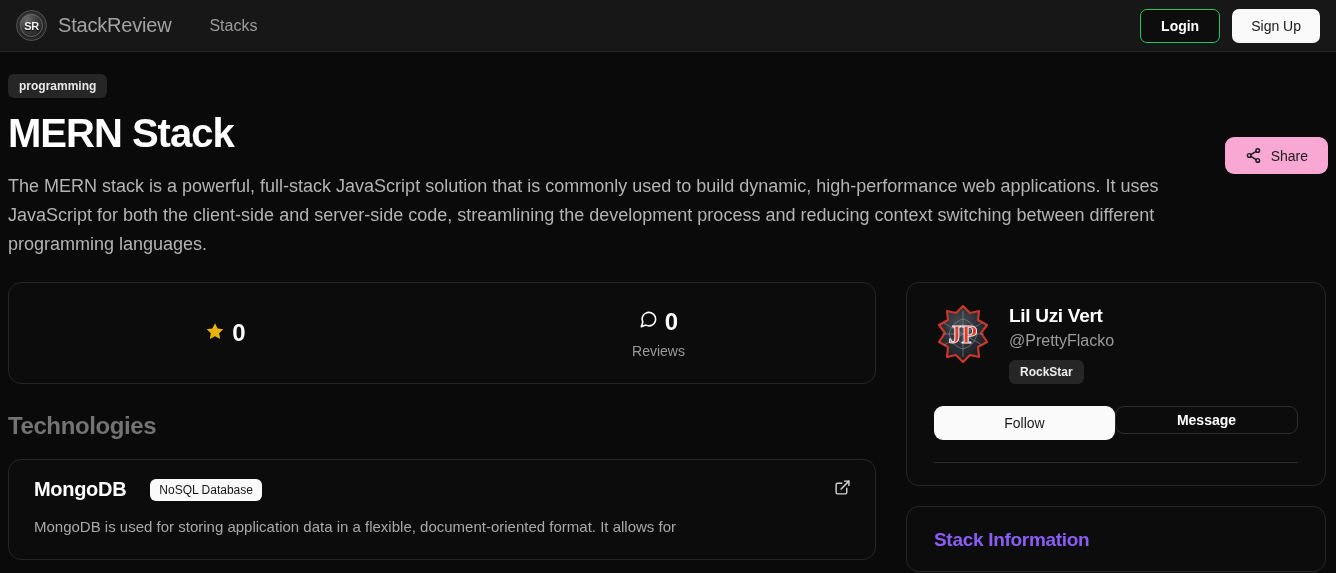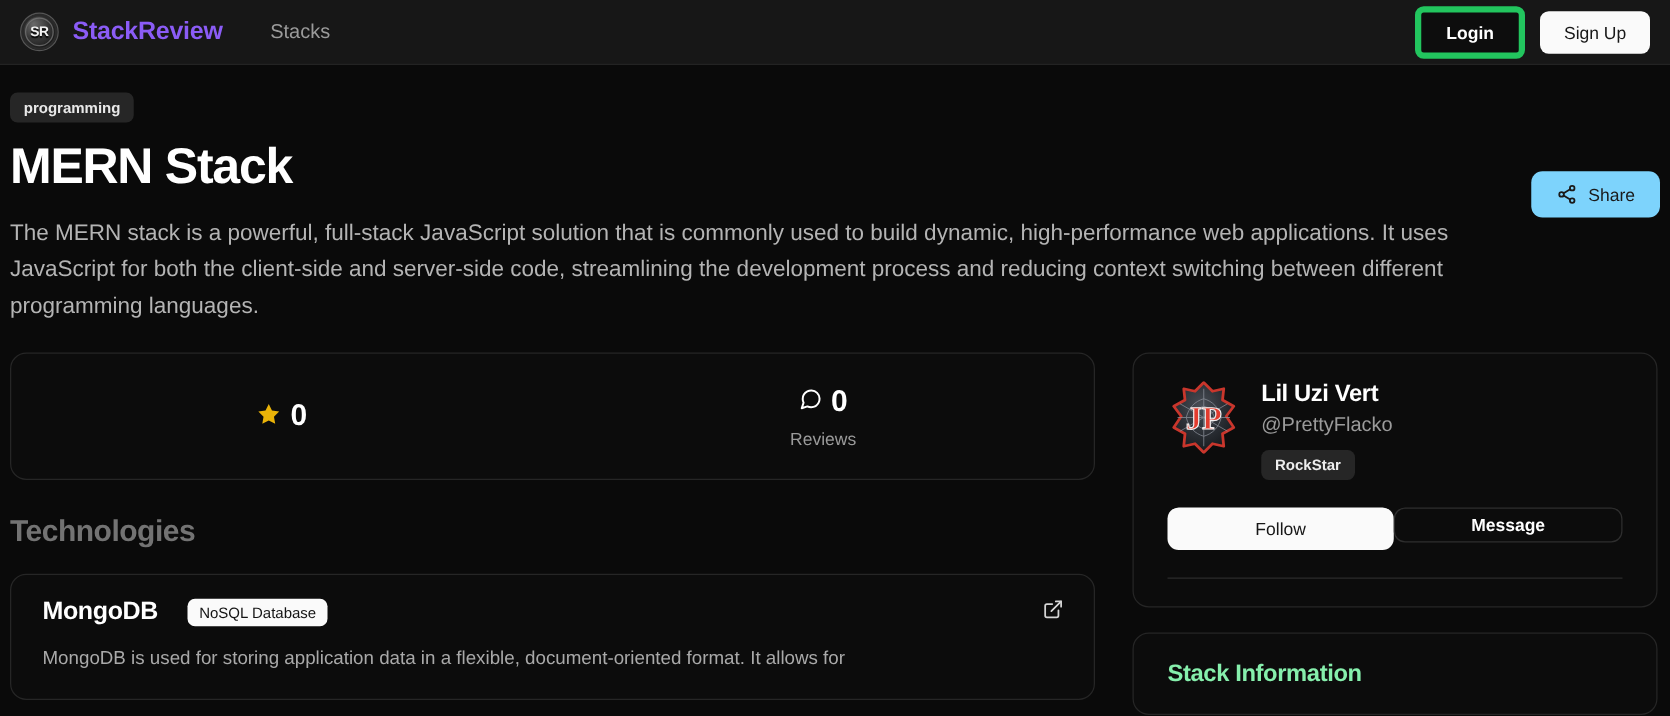--- a/index.html
+++ b/index.html
@@ -54,22 +54,22 @@
   .logo-coin span {
     font-size: 11px;
     font-weight: bold;
     color: #f0f0f0;
     letter-spacing: -0.4px;
     z-index: 2;
     text-shadow: 0 1px 1px #000;
   }
   .brand-name {
     font-size: 20px;
-    font-weight: bold;
-    color: #8b5cf6;
+    font-weight: normal;
+    color: #a3a3a3;
     letter-spacing: -0.2px;
   }
   .nav-links {
     display: flex;
     align-items: center;
     margin-left: 38px;
   }
   .nav-link {
     font-size: 16px;
     color: #9b9b9b;
@@ -82,21 +82,21 @@
     transform: translateY(-50%);
     display: flex;
     align-items: center;
     gap: 12px;
   }
   .btn-login {
     background: #0d0d0d;
     color: #ffffff;
     font-size: 14px;
     font-weight: bold;
-    border: 5px solid #22c55e;
+    border: 1px solid #22c55e;
     border-radius: 7px;
     padding: 8px 20px;
     cursor: pointer;
     font-family: inherit;
   }
   .btn-signup {
     background: #fafafa;
     color: #171717;
     font-size: 14px;
     border: none;
@@ -120,21 +120,21 @@
     font-weight: bold;
     border-radius: 6px;
     padding: 5px 11px;
     display: inline-block;
   }
 
   .share-btn {
     position: absolute;
     right: 8px;
     top: 85px;
-    background: #7dd3fc;
+    background: #f9a8d4;
     color: #1a1a1a;
     border: none;
     border-radius: 9px;
     height: 37px;
     padding: 0 20px;
     display: flex;
     align-items: center;
     gap: 9px;
     font-size: 14px;
     cursor: pointer;
@@ -312,21 +312,21 @@
     margin-top: 22px;
   }
 
   .info-card {
     margin-top: 20px;
     padding: 22px 27px 20px 27px;
   }
   .info-title {
     font-size: 19px;
     font-weight: bold;
-    color: #86efac;
+    color: #8b5cf6;
     letter-spacing: -0.3px;
   }
 </style>
 </head>
 <body>
 
 <div class="header">
   <div class="brand">
     <div class="logo-coin">
       <span>SR</span>

